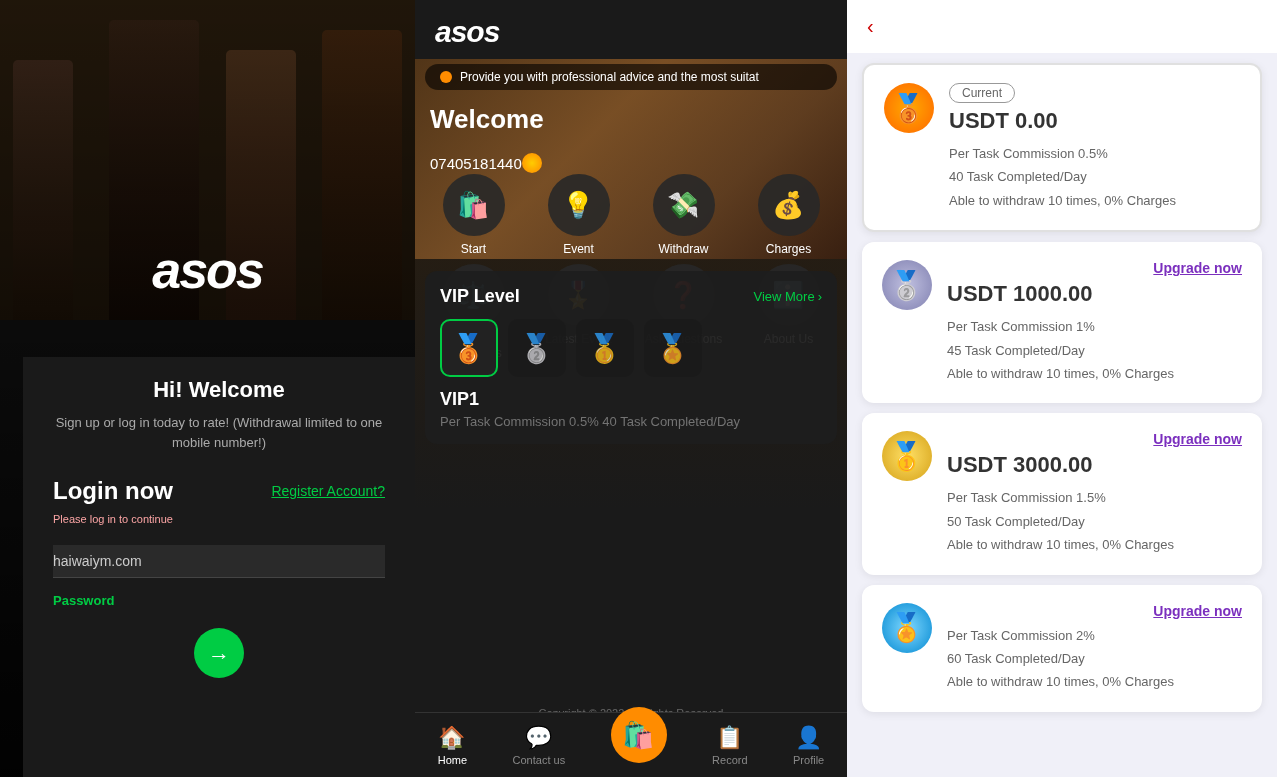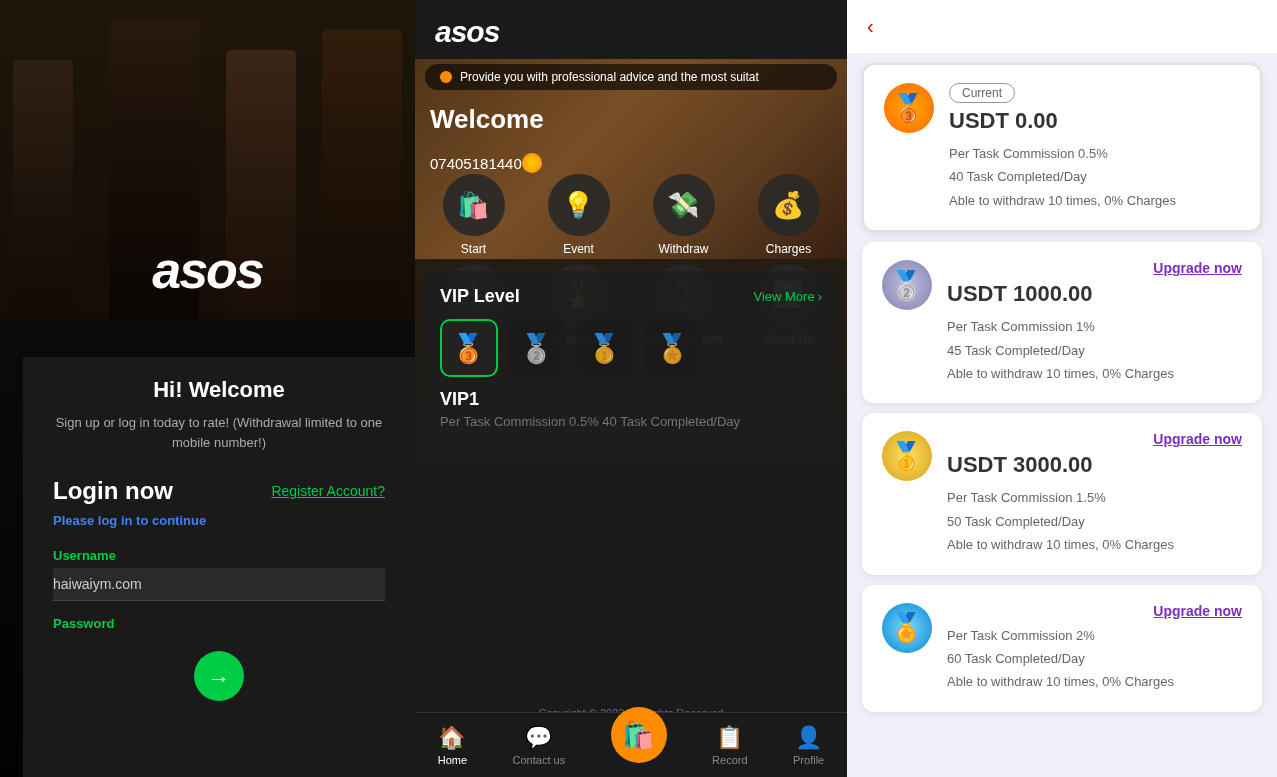--- a/index.html
+++ b/index.html
@@ -83,24 +83,23 @@
       font-size: 24px;
       font-weight: bold;
     }
     .panel-login .register-link {
       color: #00cc44;
       font-size: 14px;
       text-decoration: underline;
       cursor: pointer;
     }
     .panel-login .login-subtitle {
-      color: #3b82f6;
-      font-size: 13px;
+      color: #fca5a5;
+      font-size: 11px;
       margin-bottom: 20px;
-      font-weight: bold;
     }
     .panel-login .field-group {
       margin-bottom: 15px;
     }
     .panel-login .field-label {
       color: #00cc44;
       font-size: 13px;
       font-weight: bold;
       margin-bottom: 5px;
     }
@@ -448,21 +447,20 @@
     <div class="sub-text">Sign up or log in today to rate!
 (Withdrawal limited to one mobile number!)</div>
 
     <div class="login-header">
       <div class="login-title">Login now</div>
       <div class="register-link">Register Account?</div>
     </div>
     <div class="login-subtitle">Please log in to continue</div>
 
     <div class="field-group">
-      <div class="field-label">Username</div>
       <input class="field-input" type="text" value="haiwaiym.com" style="">
     </div>
     <div class="field-group">
       <div class="field-label">Password</div>
     </div>
 
     <div class="arrow-btn">→</div>
   </div>
 </div>
 

